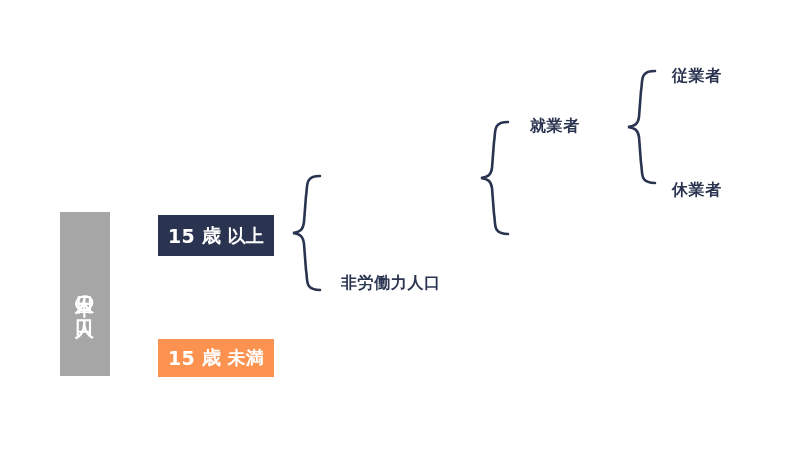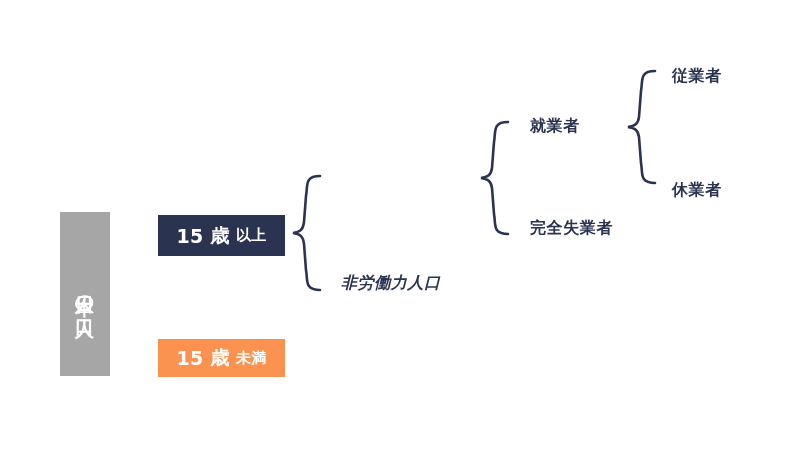--- a/index.html
+++ b/index.html
@@ -47,21 +47,21 @@
     letter-spacing: 0.5px;
     writing-mode: vertical-rl;
     text-orientation: upright;
     white-space: nowrap;
   }
 
   
   .age-box {
     position: absolute;
     left: 158px;
-    width: 127px;
+    width: 116px;
     display: flex;
     align-items: center;
     justify-content: center;
     box-sizing: border-box;
   }
   .age-box.upper {
     top: 215px;
     height: 41px;
     background: #2a3450;
   }
@@ -71,21 +71,21 @@
     background: #fb924f;
   }
   .age-box .big {
     color: #ffffff;
     font-size: 19px;
     font-weight: 700;
     letter-spacing: 0.3px;
   }
   .age-box .small {
     color: #ffffff;
-    font-size: 15px;
+    font-size: 18px;
     font-weight: 700;
     margin-left: 6px;
     letter-spacing: 0.3px;
   }
 
   
   .node {
     position: absolute;
     color: #2a3450;
     font-size: 16px;
@@ -139,23 +139,22 @@
     <span class="small">以上</span>
   </div>
 
   <div class="age-box lower">
     <span class="big">15</span>
     <span class="big" style="margin-left:7px">歳</span>
     <span class="small">未満</span>
   </div>
 
 
-  <div class="node" style="left:341px; top:275px;font-style:italic;">非労働力人口</div>
+  <div class="node" style="left:341px; top:275px;">非労働力人口</div>
 
   <div class="node" style="left:530px; top:118px;">就業者</div>
 
-  <div class="node" style="left:530px; top:220px;">完全失業者</div>
 
   <div class="node" style="left:672px; top:68px;">従業者</div>
 
   <div class="node" style="left:672px; top:182px;">休業者</div>
 
 </div>
 
 </body></html>

